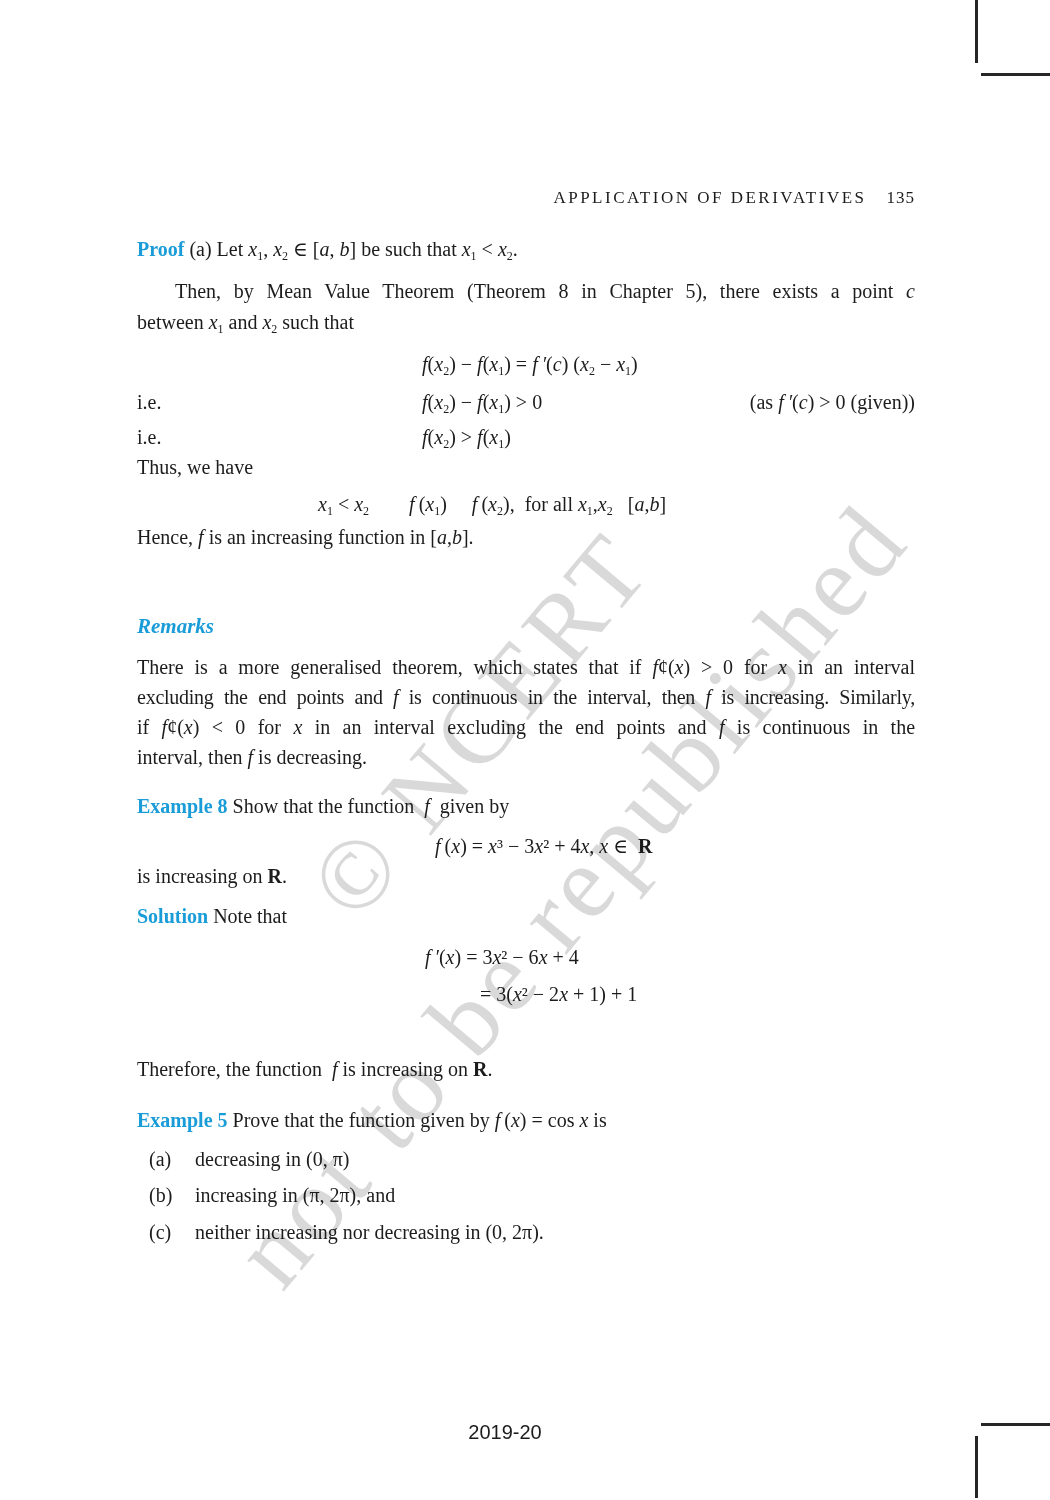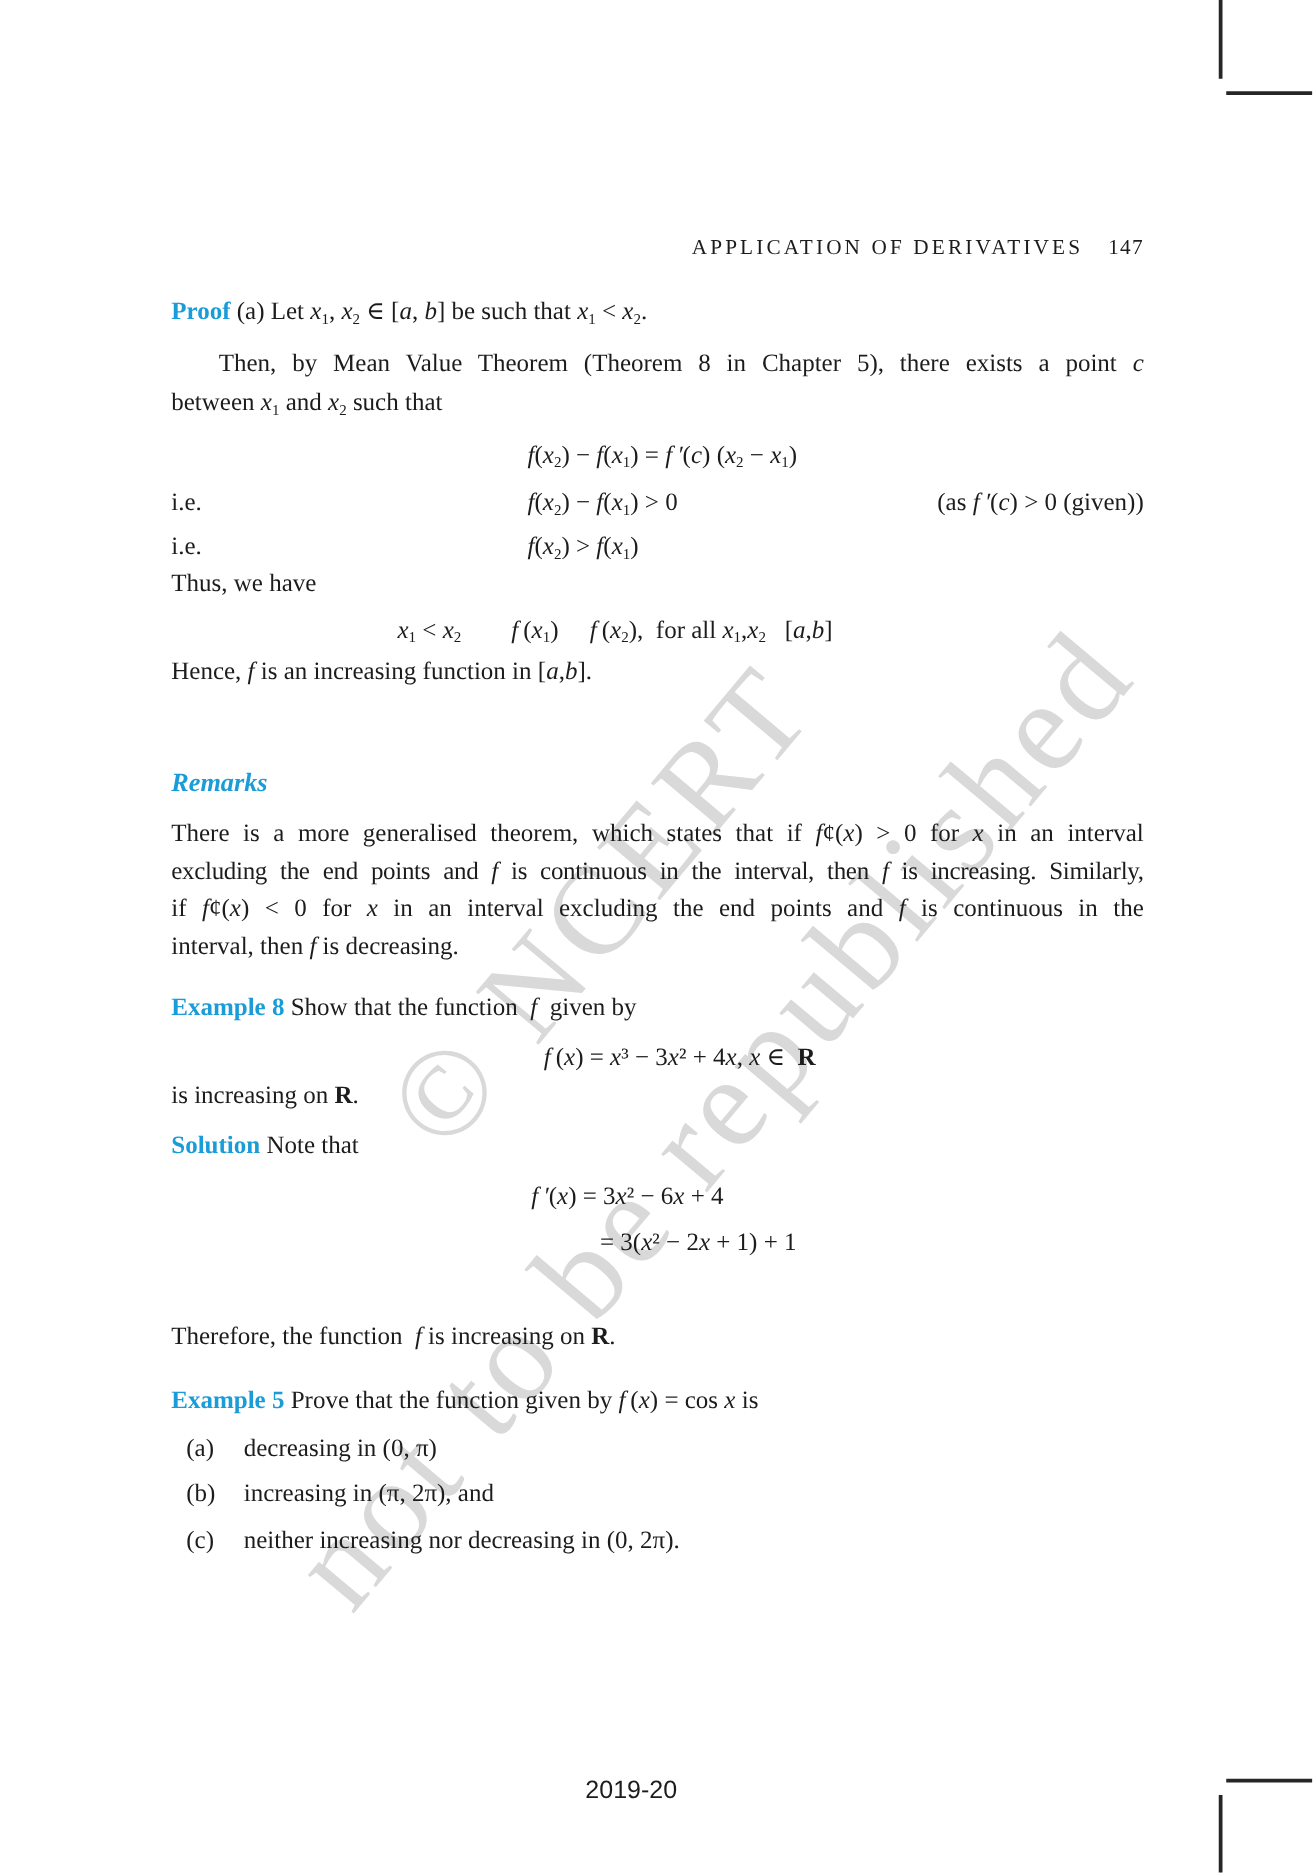--- a/index.html
+++ b/index.html
@@ -63,21 +63,21 @@
 
   <div class="wm wm1">© NCERT</div>
   <div class="wm wm2">not to be republished</div>
 
   <div class="mark tr-v"></div>
   <div class="mark tr-h"></div>
   <div class="mark br-h"></div>
   <div class="mark br-v"></div>
 
   <div class="header">
-    <span class="htitle">APPLICATION OF DERIVATIVES</span><span class="hpage">147</span>
+    <span class="htitle">APPLICATION OF DERIVATIVES</span><span class="hpage">135</span>
   </div>
 
   <div class="content">
 
     <div class="blk" style="top:233px"><span class="rn-blue">Proof</span><span class="rn-r"> (a) Let </span><span class="rn-i">x</span><span class="rn-sub">1</span><span class="rn-r">, </span><span class="rn-i">x</span><span class="rn-sub">2</span><span class="rn-r"> ∈ [</span><span class="rn-i">a</span><span class="rn-r">, </span><span class="rn-i">b</span><span class="rn-r">] be such that </span><span class="rn-i">x</span><span class="rn-sub">1</span><span class="rn-r"> &lt; </span><span class="rn-i">x</span><span class="rn-sub">2</span><span class="rn-r">.</span></div>
 
     <div class="blk jline indent" style="top:275px"><span class="rn-r">Then, by Mean Value Theorem (Theorem 8 in Chapter 5), there exists a point </span><span class="rn-i">c</span></div>
     <div class="blk" style="top:306px"><span class="rn-r">between </span><span class="rn-i">x</span><span class="rn-sub">1</span><span class="rn-r"> and </span><span class="rn-i">x</span><span class="rn-sub">2</span><span class="rn-r"> such that</span></div>
 
     <div class="blk" style="top:348px;left:285px"><span class="rn-i">f</span><span class="rn-r">(</span><span class="rn-i">x</span><span class="rn-sub">2</span><span class="rn-r">) − </span><span class="rn-i">f</span><span class="rn-r">(</span><span class="rn-i">x</span><span class="rn-sub">1</span><span class="rn-r">) = </span><span class="rn-i">f ′</span><span class="rn-r">(</span><span class="rn-i">c</span><span class="rn-r">) (</span><span class="rn-i">x</span><span class="rn-sub">2</span><span class="rn-r"> − </span><span class="rn-i">x</span><span class="rn-sub">1</span><span class="rn-r">)</span></div>

